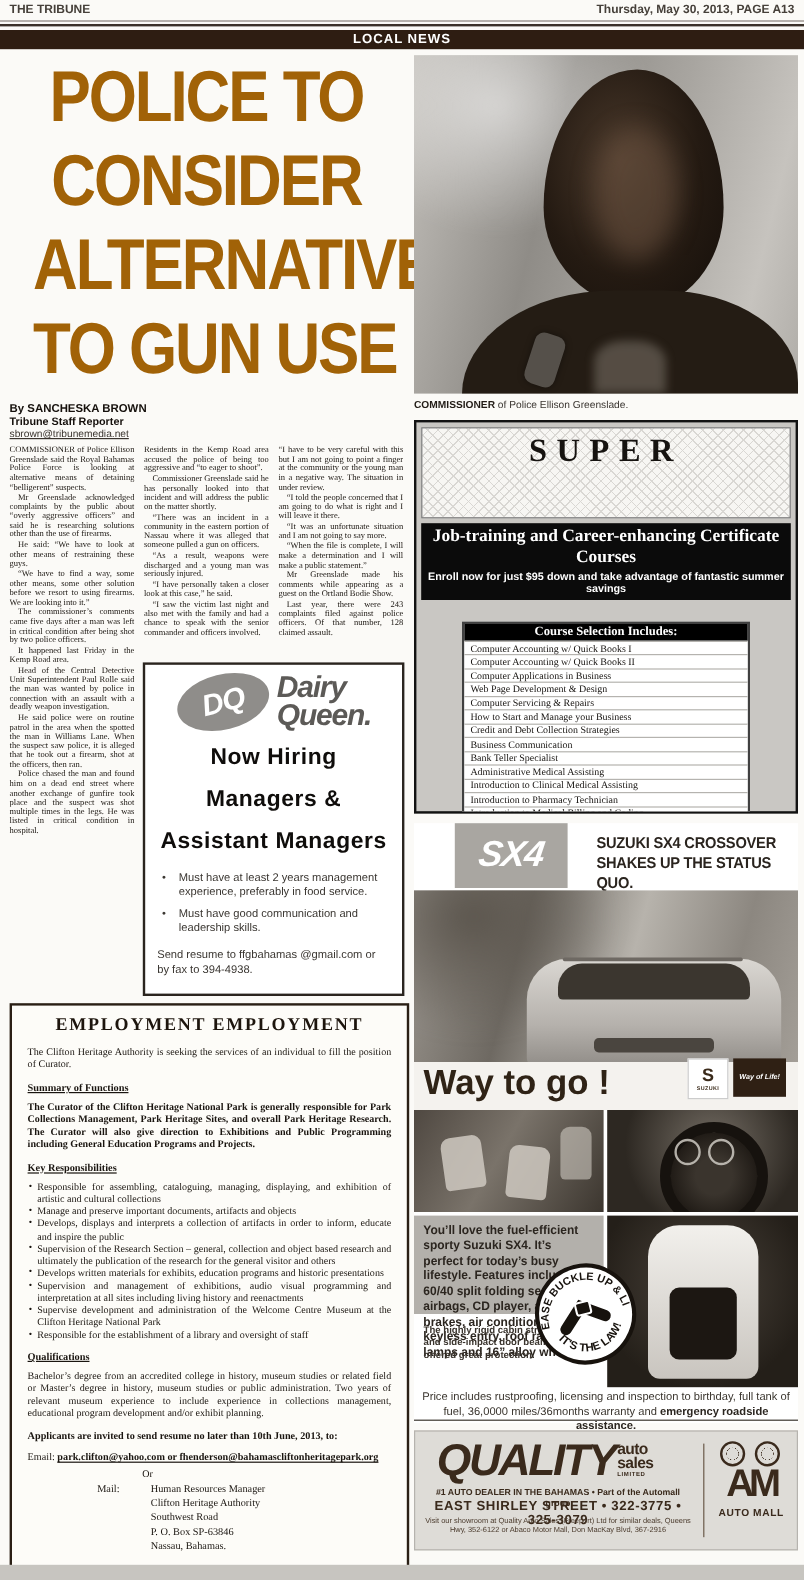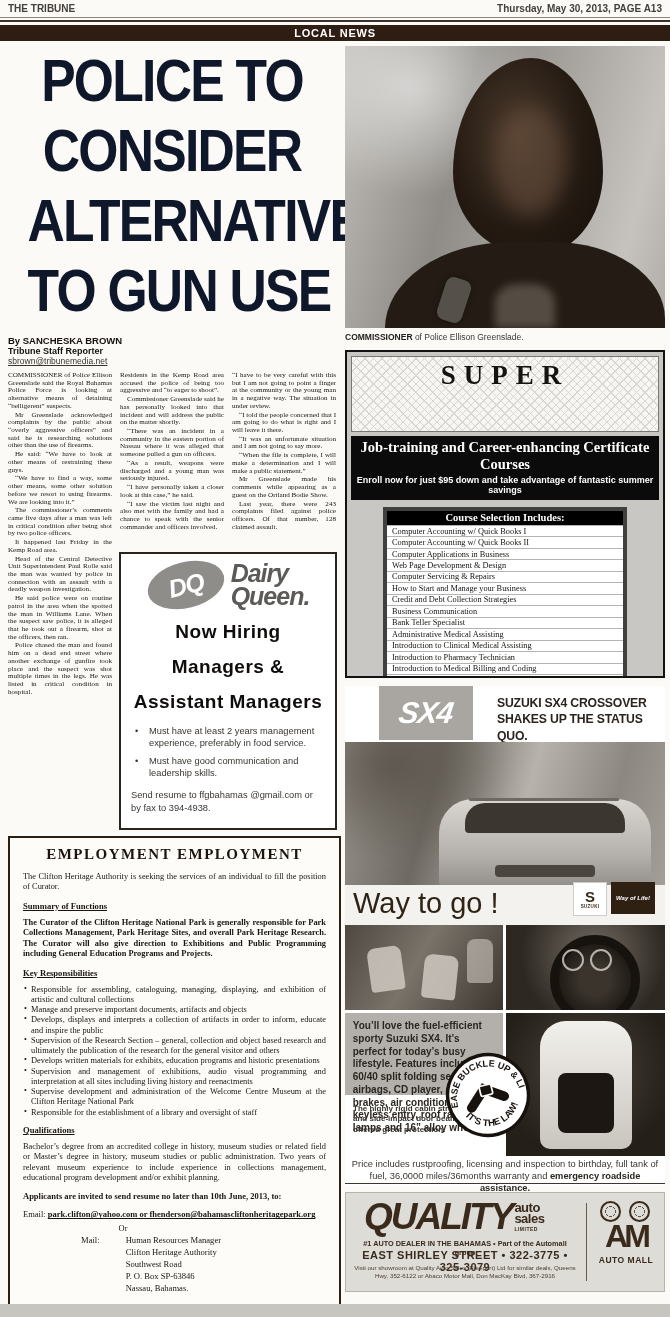--- a/index.html
+++ b/index.html
@@ -10,21 +10,21 @@
   
   .mast-left{left:8px;top:3px;font-family:"Liberation Sans",sans-serif;font-size:10px;font-weight:bold;color:#46403a;}
   .mast-right{right:8px;top:3px;font-family:"Liberation Sans",sans-serif;font-size:10px;font-weight:bold;color:#46403a;}
   .rule-thin{left:0;top:17px;width:670px;height:1px;background:#8a847d;}
   .rule-thick{left:0;top:20px;width:670px;height:2px;background:#3b3129;}
   .localnews{left:0;top:25px;width:670px;height:16px;background:#2e1d12;color:#fff;
              font-family:"Liberation Sans",sans-serif;font-weight:bold;font-size:11px;
              letter-spacing:.8px;text-align:center;line-height:16px;}
 
   
-  .headline{left:4px;top:46px;width:336px;text-align:center;color:#0f172a;}
+  .headline{left:4px;top:46px;width:336px;text-align:center;color:#a16207;}
   .headline div{font-family:"Liberation Sans",sans-serif;font-weight:bold;font-size:60px;
                 line-height:70px;letter-spacing:-2px;transform:scaleX(.86);transform-origin:50% 50%;white-space:nowrap;}
 
   
   .byline{left:8px;top:335px;font-family:"Liberation Sans",sans-serif;color:#15100c;}
   .byline .b1{font-size:9.5px;font-weight:bold;}
   .byline .b2{font-size:9px;font-weight:bold;}
   .byline .b3{font-size:8.5px;text-decoration:underline;color:#3a342e;}
 
   
@@ -89,21 +89,21 @@
           box-sizing:border-box;overflow:hidden;}
   .sum-hatch{margin:4px;height:74px;border:1px solid #777;
      background:repeating-linear-gradient(45deg,#d9d7d3 0 1px,transparent 1px 6px),
                 repeating-linear-gradient(-45deg,#d9d7d3 0 1px,transparent 1px 6px),#f7f6f3;
      text-align:center;color:#161310;}
   .sum-t1{font-weight:bold;font-size:27px;letter-spacing:8px;line-height:30px;margin-top:3px;}
   .sum-t2{font-weight:bold;font-size:36px;font-variant:small-caps;letter-spacing:2px;line-height:38px;margin-top:-2px;}
   .sum-bar{background:#0b0b0b;color:#fff;text-align:center;padding:3px 0 5px 0;margin:0 4px;}
   .sum-bar .l1{font-weight:bold;font-size:14.5px;}
   .sum-bar .l2{font-family:"Liberation Sans",sans-serif;font-weight:bold;font-size:9px;margin-top:2px;}
-  .course-table{width:236px;margin:7px auto 6px auto;border:4px solid #404040;background:#fff;}
+  .course-table{width:236px;margin:18px auto 6px auto;border:2px solid #404040;background:#fff;}
   .course-head{background:#000;color:#fff;font-weight:bold;font-size:10.5px;text-align:center;padding:1px 0 2px 0;}
   .course-row{font-size:8.3px;line-height:1.12;padding:.6px 5px;border-top:1px solid #b5b3af;background:#fff;color:#161310;}
 
   
   .suzuki{left:345px;top:686px;width:320px;height:500px;background:#fff;font-family:"Liberation Sans",sans-serif;}
   .sx4box{position:absolute;left:34px;top:0;width:94px;height:54px;background:#a9a6a1;
           display:flex;align-items:center;justify-content:center;}
   .sx4box span{color:#fff;font-weight:900;font-style:italic;font-size:30px;letter-spacing:-1px;transform:skewX(-8deg);}
   .sz-tag{position:absolute;left:152px;top:9px;font-weight:bold;font-size:13px;line-height:1.25;color:#2a241e;
           transform:scaleX(.94);transform-origin:0 0;letter-spacing:-.2px;}
@@ -111,21 +111,21 @@
       background:linear-gradient(105deg,#9b968f 0%,#6e6962 28%,#b7b3ac 55%,#8c8780 80%,#a39e97 100%);}
   .carshot .hill{position:absolute;left:-30px;top:-20px;width:200px;height:140px;filter:blur(8px);
       background:radial-gradient(ellipse at 40% 30%,#5c564e 0%,rgba(92,86,78,0) 70%);}
   .car-body{position:absolute;right:14px;bottom:-6px;width:212px;height:92px;
       background:linear-gradient(#dad7d2 0%,#b5b1ac 60%,#8e8a85 100%);border-radius:34px 34px 10px 10px;}
   .car-glass{position:absolute;right:40px;bottom:52px;width:160px;height:30px;background:#3b362f;
       border-radius:20px 20px 4px 4px;}
   .car-grille{position:absolute;right:70px;bottom:8px;width:100px;height:12px;background:#4a453f;border-radius:4px;}
   .car-rail{position:absolute;right:46px;bottom:84px;width:150px;height:3px;background:#6e6963;border-radius:2px;}
   .waybar{position:absolute;left:0;top:199px;width:320px;height:40px;background:#f4f2ee;}
-  .way-text{position:absolute;left:8px;top:2px;font-weight:400;font-size:29px;color:#2f2316;letter-spacing:0;}
+  .way-text{position:absolute;left:8px;top:2px;font-weight:700;font-size:29px;color:#2f2316;letter-spacing:0;}
   .sz-badge{position:absolute;right:58px;top:-3px;width:32px;height:32px;background:#fff;border:1px solid #ccc;
       display:flex;flex-direction:column;align-items:center;justify-content:center;}
   .sz-badge .smark{color:#3a2a1a;font-weight:900;font-size:15px;line-height:14px;}
   .sz-badge .sword{font-size:4.5px;font-weight:bold;color:#3a2a1a;letter-spacing:.3px;}
   .wol-box{position:absolute;right:10px;top:-3px;width:44px;height:32px;background:#2f2014;color:#fff;
       font-style:italic;font-weight:bold;font-size:6px;display:flex;align-items:center;justify-content:center;text-align:center;}
   .int-left{position:absolute;left:0;top:239px;width:158px;height:85px;overflow:hidden;
       background:linear-gradient(120deg,#4f4841 0%,#7a736a 45%,#3c362f 100%);}
   .seat{position:absolute;width:34px;height:44px;background:#cfc9c1;border-radius:8px 8px 4px 4px;opacity:.85;}
   .int-right{position:absolute;left:161px;top:239px;width:159px;height:85px;overflow:hidden;

